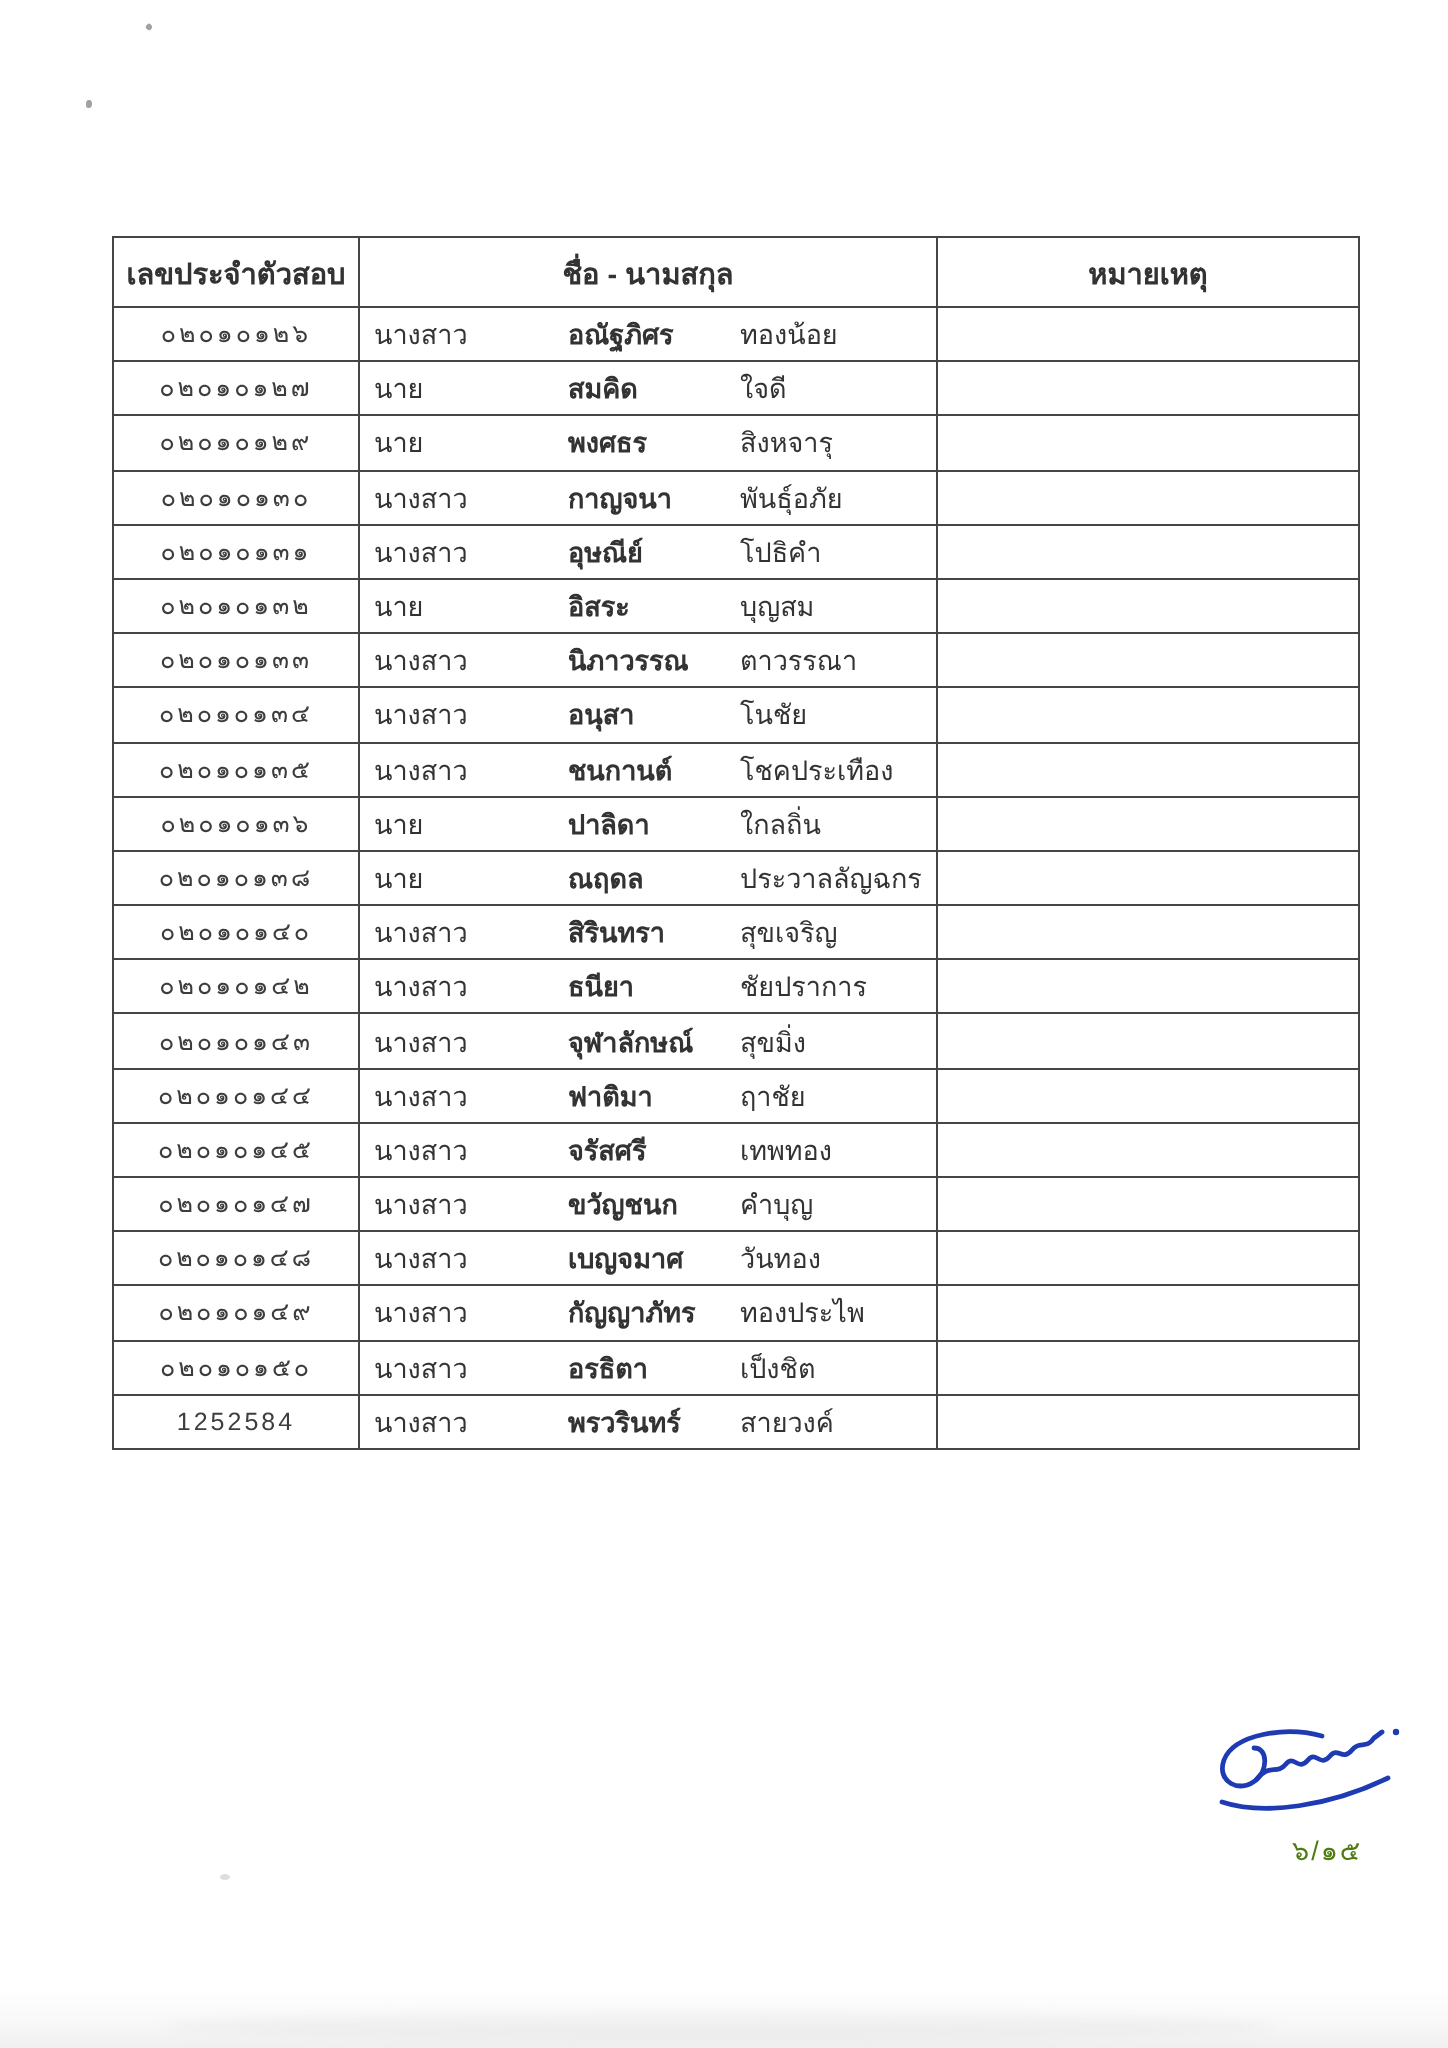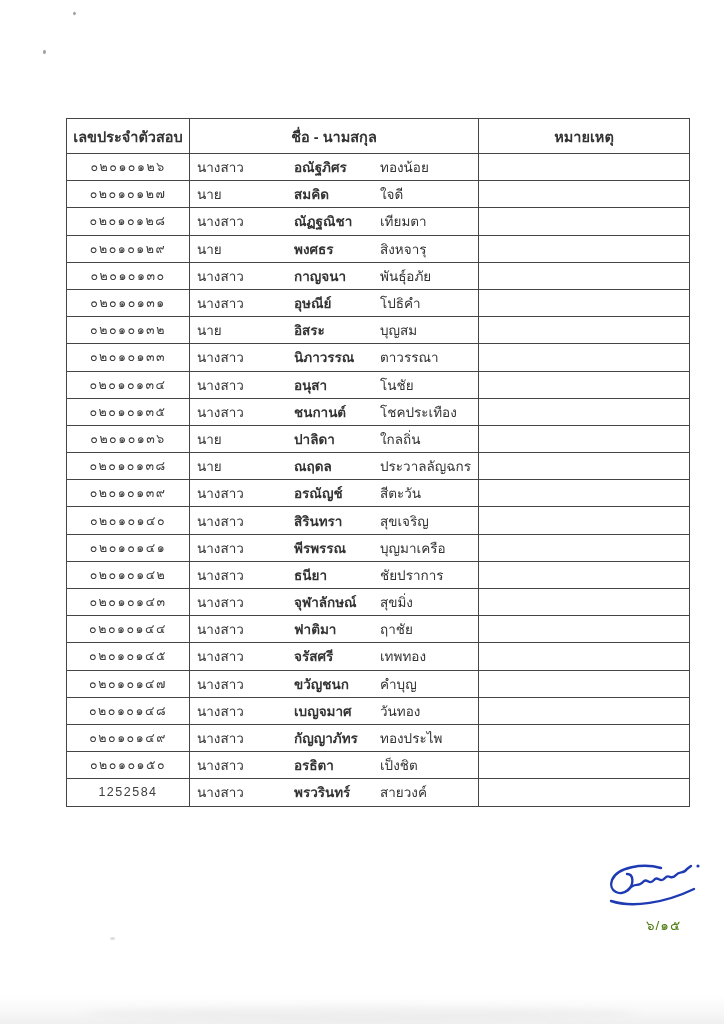--- a/index.html
+++ b/index.html
@@ -19,21 +19,21 @@
   .bottom-shadow{
     position:absolute;left:0;right:0;bottom:0;height:30px;
     background:linear-gradient(to bottom, rgba(130,130,130,0) 0%, rgba(130,130,130,0.05) 55%, rgba(125,125,128,0.12) 100%);
   }
   .bottom-shadow2{
     position:absolute;left:80px;bottom:4px;width:560px;height:14px;border-radius:50%;
     background:rgba(140,140,143,0.07);filter:blur(3px);
   }
 
   .roster-table{
-    position:absolute;left:66px;top:118px;width:623px;
+    position:absolute;left:56px;top:118px;width:623px;
     border-collapse:collapse;table-layout:fixed;
     border:1.4px solid #3f3f3f;
     padding-left:26px;
   }
   .roster-table col.c-id{width:123px;}
   .roster-table col.c-name{width:289px;}
   .roster-table col.c-remark{width:211px;}
   .roster-table th,.roster-table td{
     border:1px solid #454545;
     padding:0;margin:0;overflow:hidden;white-space:nowrap;
@@ -90,27 +90,20 @@
     </tr>
 
     <tr class="data-row">
       <td class="cell-id">๐๒๐๑๐๑๒๗</td>
       <td class="cell-name">
         <span class="name-title">นาย</span><span class="name-first">สมคิด</span><span class="name-last">ใจดี</span>
       </td>
       <td class="cell-remark"></td>
     </tr>
 
-    <tr class="data-row">
-      <td class="cell-id">๐๒๐๑๐๑๒๘</td>
-      <td class="cell-name">
-        <span class="name-title">นางสาว</span><span class="name-first">ณัฏฐณิชา</span><span class="name-last">เทียมตา</span>
-      </td>
-      <td class="cell-remark"></td>
-    </tr>
 
     <tr class="data-row">
       <td class="cell-id">๐๒๐๑๐๑๒๙</td>
       <td class="cell-name">
         <span class="name-title">นาย</span><span class="name-first">พงศธร</span><span class="name-last">สิงหจารุ</span>
       </td>
       <td class="cell-remark"></td>
     </tr>
 
     <tr class="data-row">
@@ -171,43 +164,29 @@
 
 
     <tr class="data-row">
       <td class="cell-id">๐๒๐๑๐๑๓๘</td>
       <td class="cell-name">
         <span class="name-title">นาย</span><span class="name-first">ณฤดล</span><span class="name-last">ประวาลลัญฉกร</span>
       </td>
       <td class="cell-remark"></td>
     </tr>
 
-    <tr class="data-row">
-      <td class="cell-id">๐๒๐๑๐๑๓๙</td>
-      <td class="cell-name">
-        <span class="name-title">นางสาว</span><span class="name-first">อรณัญช์</span><span class="name-last">สีตะวัน</span>
-      </td>
-      <td class="cell-remark"></td>
-    </tr>
 
     <tr class="data-row">
       <td class="cell-id">๐๒๐๑๐๑๔๐</td>
       <td class="cell-name">
         <span class="name-title">นางสาว</span><span class="name-first">สิรินทรา</span><span class="name-last">สุขเจริญ</span>
       </td>
       <td class="cell-remark"></td>
     </tr>
 
-    <tr class="data-row">
-      <td class="cell-id">๐๒๐๑๐๑๔๑</td>
-      <td class="cell-name">
-        <span class="name-title">นางสาว</span><span class="name-first">พีรพรรณ</span><span class="name-last">บุญมาเครือ</span>
-      </td>
-      <td class="cell-remark"></td>
-    </tr>
 
     <tr class="data-row">
       <td class="cell-id">๐๒๐๑๐๑๔๒</td>
       <td class="cell-name">
         <span class="name-title">นางสาว</span><span class="name-first">ธนียา</span><span class="name-last">ชัยปราการ</span>
       </td>
       <td class="cell-remark"></td>
     </tr>
 
     <tr class="data-row">

